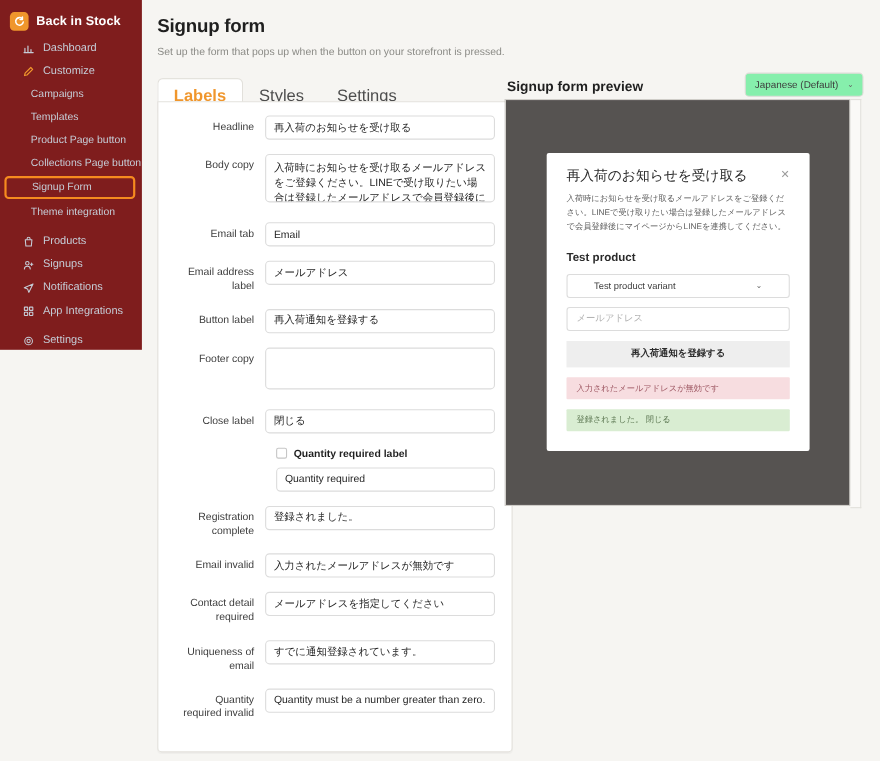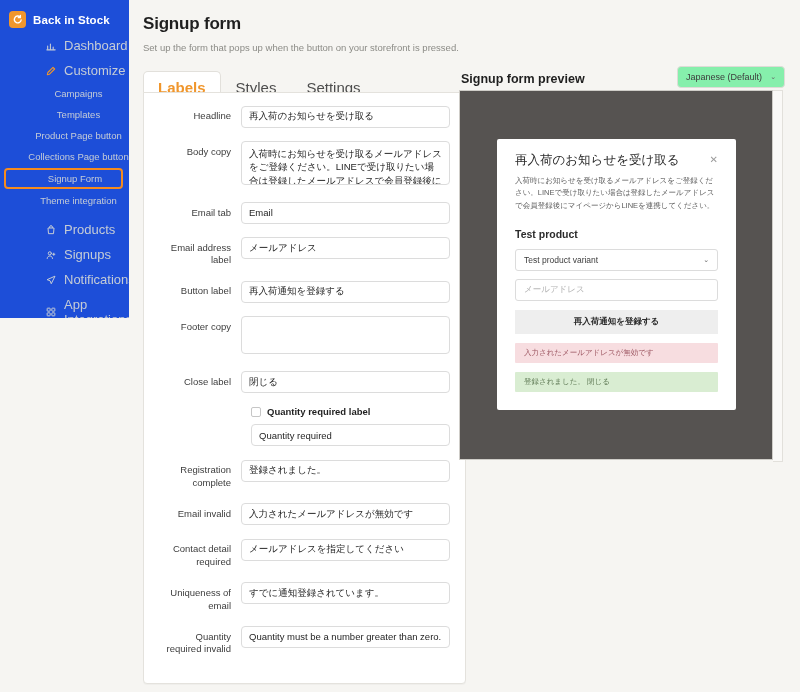--- a/index.html
+++ b/index.html
@@ -9,50 +9,49 @@
     background: #f6f5f2;
     font-family: "Liberation Sans", "DejaVu Sans", sans-serif;
     overflow: hidden;
     position: relative;
   }
 
   
   .sidebar {
     position: absolute; left: 0; top: 0;
     width: 129px; height: 318px;
-    background: #1d4ed8;
+    background: #7f1d1d;
     padding-top: 6px;
     overflow: hidden;
   }
   .brand {
     display: flex; align-items: center;
     gap: 7px; padding: 5px 0 5px 9px;
   }
   .brand-logo {
     width: 17px; height: 17px;
     background: #f0962c; border-radius: 4px;
     display: flex; align-items: center; justify-content: center;
     color: #fff; font-size: 11px; font-weight: bold;
     line-height: 1;
   }
   .brand-name { color: #fff; font-size: 11.5px; font-weight: bold; letter-spacing: .1px; }
 
   .nav-item {
     display: flex; align-items: center; gap: 8px;
-    padding: 5px 0 5px 6px;
-    color: #c5ccd6; font-size: 13px;
+    padding: 5px 0 5px 21px;
+    color: #c5ccd6; font-size: 10px;
     cursor: pointer;
-    margin-left: 40px;
   }
   .nav-item .ico { width: 10px; height: 10px; display: inline-flex; align-items: center; justify-content: center; flex: 0 0 10px; }
   .nav-item .ico svg { display: block; }
   .nav-item.accent .ico svg { stroke: #f0962c; }
   .nav-sub {
     padding: 5px 0 5px 28px;
-    color: #c5ccd6; font-size: 9.5px; cursor: pointer; text-align: center;
+    color: #c5ccd6; font-size: 9.5px; cursor: pointer;
   }
   .nav-sub.selected {
     border: 2px solid #f68b1f;
     border-radius: 4px;
     margin: 1px 6px 1px 4px;
     padding: 3px 0 3px 23px;
   }
   .nav-gap { height: 6px; }
 
   
@@ -173,21 +172,21 @@
     margin-top: 7px;
   }
   .modal-product {
     font-size: 10.5px; font-weight: bold; color: #2b2b2b;
     margin-top: 16px;
   }
   .modal-sel {
     margin-top: 9px; height: 22px;
     border: 1px solid #dcdcdc; border-radius: 3px;
     display: flex; align-items: center; justify-content: space-between;
-    padding: 0 8px; font-size: 8.5px; color: #3d3d3d; cursor: pointer;
+    padding: 0 24px; font-size: 8.5px; color: #3d3d3d; cursor: pointer;
   }
   .modal-inp {
     margin-top: 8px; height: 22px;
     border: 1px solid #dcdcdc; border-radius: 3px;
     display: flex; align-items: center;
     padding: 0 8px; font-size: 8.5px; color: #b0b0b0;
   }
   .modal-btn {
     margin-top: 9px; height: 24px;
     background: #eeeeee;

